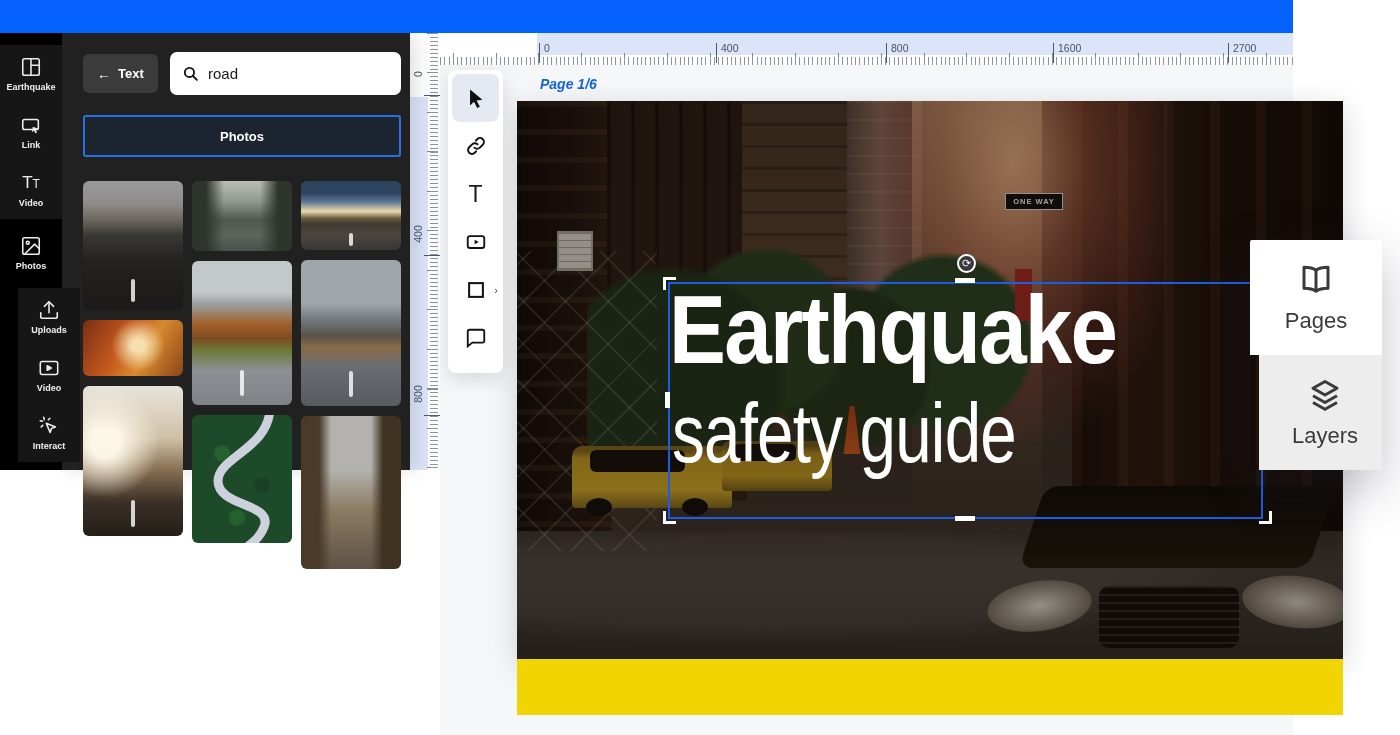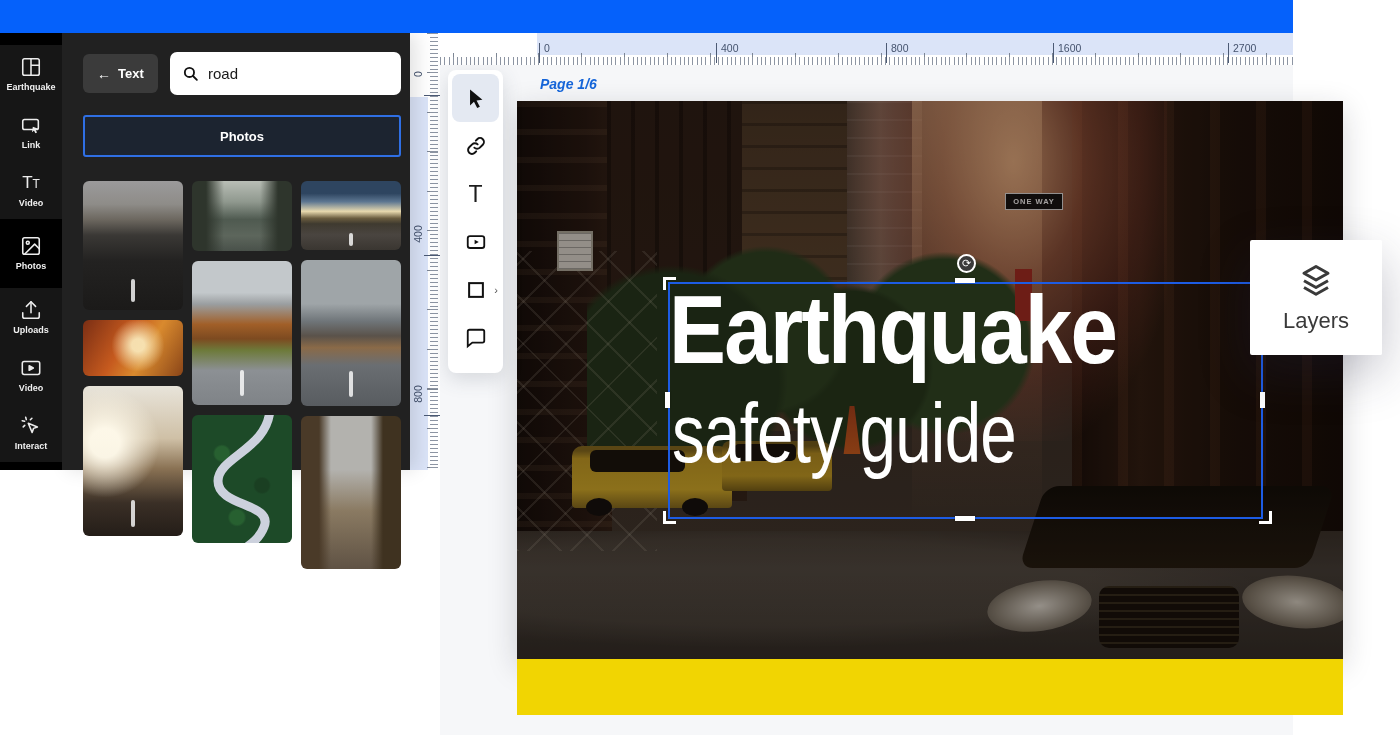--- a/index.html
+++ b/index.html
@@ -127,21 +127,21 @@
   .tool svg { width:22px; height:22px; display:block; }
   .tool .tchar { font-size:23px; font-weight:400; color:#1c1c1c; }
   .tool .sub { position:absolute; right:1px; top:18px; font-size:11px; color:#555; }
 
   
   .right-panel { position:absolute; left:1250px; top:240px; width:132px; z-index:25;
       box-shadow:0 18px 50px rgba(40,40,70,.28); border-radius:2px; overflow:hidden; }
   .rp-item { width:132px; height:115px; display:flex; flex-direction:column; align-items:center; justify-content:center;
       gap:10px; cursor:pointer; }
   .rp-item:nth-child(1) { background:#fff; }
-  .rp-item:nth-child(2) { background:#ededee; }
+  .rp-item:nth-child(2) { background:#ededee;margin-left:9px; }
   .rp-item svg { width:42px; height:36px; }
   .rp-label { font-size:22px; color:#3a3a3a; }
 
   
   .sidebar { position:absolute; left:0; top:33px; width:62px; height:437px; background:#000; z-index:40; }
   .sb-group { position:absolute; left:0; width:62px; }
   .sb-item { width:62px; height:58px; display:flex; flex-direction:column; align-items:center; justify-content:center;
       gap:4px; background:#161616; cursor:pointer; }
   .sb-item.active { background:#000; }
   .sb-item svg { width:22px; height:22px; }
@@ -312,20 +312,29 @@
             <path d="M21 15a2 2 0 0 1-2 2H8l-5 4V5a2 2 0 0 1 2-2h14a2 2 0 0 1 2 2z"></path>
           </svg>
         </span>
       </div>
     </div>
 
   <div class="right-panel" id="rightPanel">
       <div class="rp-item">
         <span style="display:flex;">
           <svg viewBox="0 0 24 24" fill="none" stroke="#3a3a3a" stroke-width="2" stroke-linejoin="round">
+            <path d="M12 5.5C10 4 7 3.5 4 3.5v14c3 0 6 .5 8 2 2-1.5 5-2 8-2v-14c-3 0-6 .5-8 2z"></path>
+            <path d="M12 5.5v14"></path>
+          </svg>
+        </span>
+        <span class="rp-label">Pages</span>
+      </div>
+      <div class="rp-item">
+        <span style="display:flex;">
+          <svg viewBox="0 0 24 24" fill="none" stroke="#3a3a3a" stroke-width="2" stroke-linejoin="round">
             <path d="M12 3l8 4.5-8 4.5-8-4.5z"></path>
             <path d="M4 12.5l8 4.5 8-4.5"></path>
             <path d="M4 17l8 4.5 8-4.5"></path>
           </svg>
         </span>
         <span class="rp-label">Layers</span>
       </div>
     </div>
 
   <div class="sidebar" id="sidebar">
@@ -360,21 +369,21 @@
           <span style="display:flex;width:22px;height:22px;align-items:center;justify-content:center;">
             <svg viewBox="0 0 24 24" fill="none" stroke="#ececec" stroke-width="1.7" stroke-linecap="round" stroke-linejoin="round">
               <rect x="3" y="3" width="18" height="18" rx="2"></rect>
               <circle cx="8.5" cy="8.5" r="1.6"></circle>
               <path d="M21 15l-5-5L5 21"></path>
             </svg>
           </span>
           <span class="sb-label">Photos</span>
         </div>
       </div>
-      <div class="sb-group" style="top: 255px;">
+      <div class="sb-group" style="top: 255px; padding-left: 18px;">
         <div class="sb-item">
           <span style="display:flex;width:22px;height:22px;align-items:center;justify-content:center;">
             <svg viewBox="0 0 24 24" fill="none" stroke="#ececec" stroke-width="1.7" stroke-linecap="round" stroke-linejoin="round">
               <path d="M3 15v4a2 2 0 0 0 2 2h14a2 2 0 0 0 2-2v-4"></path>
               <path d="M17 8l-5-5-5 5"></path>
               <path d="M12 3v12"></path>
             </svg>
           </span>
           <span class="sb-label">Uploads</span>
         </div>

